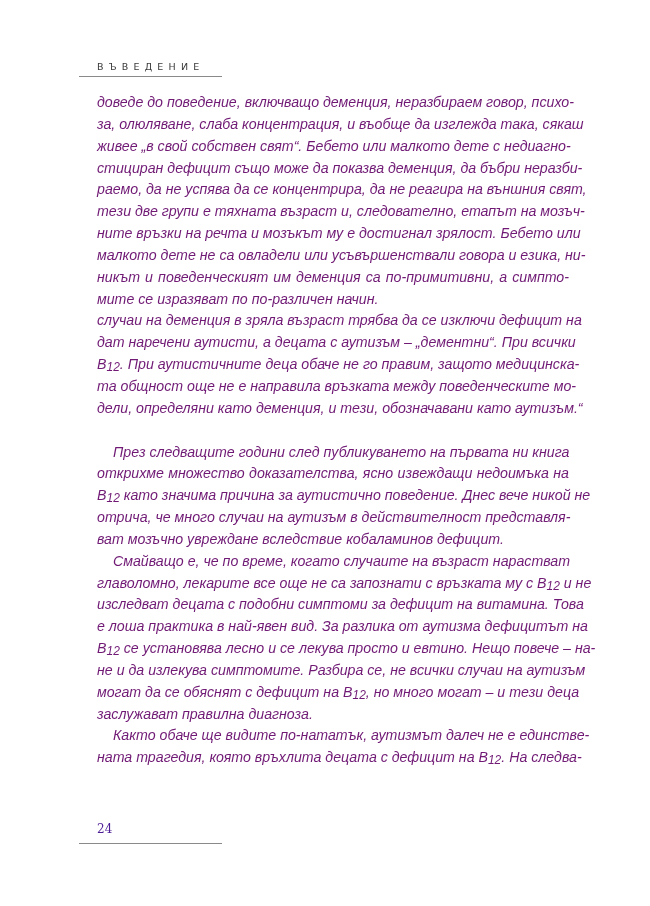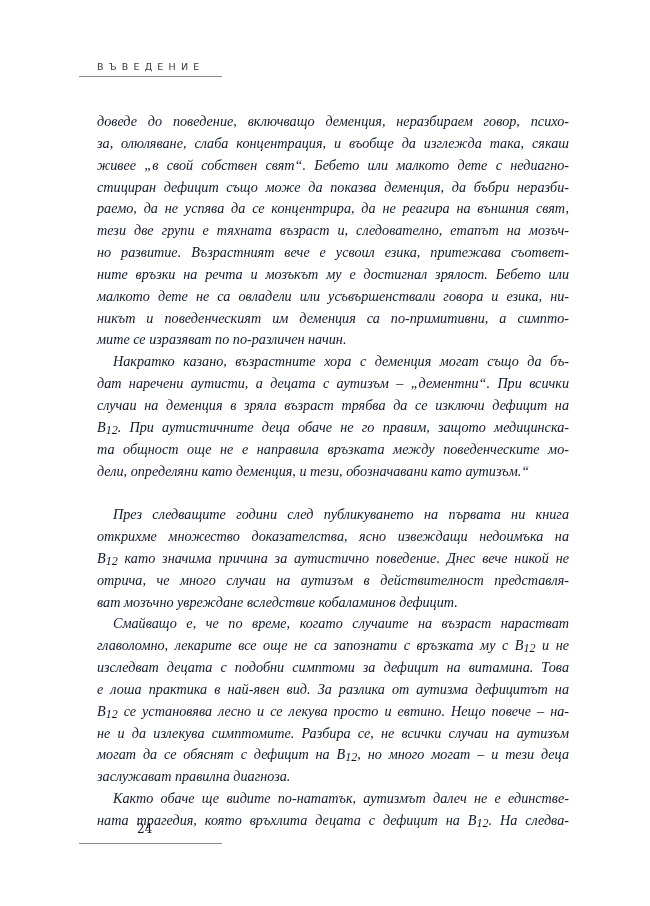--- a/index.html
+++ b/index.html
@@ -7,57 +7,55 @@
   .running-head {
     position: absolute; left: 97px; top: 61px;
     font-family: "DejaVu Sans", sans-serif; font-size: 9.5px;
     letter-spacing: 5.2px; color: #3a3a3a; text-align: center;
   }
   .rule { position: absolute; left: 79px; width: 143px; height: 1px; background: #8a8a8a; }
   .rule.top { top: 76px; }
   .rule.bottom { top: 843px; }
   .body-text {
     position: absolute; left: 97px; top: 92px; width: 472px;
-    font-family: Liberation Serif, serif; font-size: 14.2px; line-height: 21.85px;
-    color: #0f172a; font-style: italic; margin-top: 19px;
+    font-family: Liberation Sans, sans-serif; font-size: 14.2px; line-height: 21.85px;
+    color: #701a75; font-style: italic;
   }
   .line { display: block; white-space: nowrap; text-align: justify; text-align-last: justify; height: 21.85px; overflow: visible; }
   .line.last { text-align-last: left; }
   .line.indent { padding-left: 16px; }
   .gap { height: 21.85px; }
   sub { font-size: 12px; line-height: 0; vertical-align: -2px; }
   .page-number {
     position: absolute; left: 97px; top: 822px;
-    font-family: "DejaVu Serif", serif; font-size: 12px; color: #0f172a; margin-left: 40px;
+    font-family: "DejaVu Serif", serif; font-size: 12px; color: #4c1d95;
   }
 </style>
 </head>
 <body>
 
 <div class="running-head">ВЪВЕДЕНИЕ</div>
 <div class="rule top"></div>
 
 <div class="body-text" id="body">
     <div>
       <span class="line">доведе до поведение, включващо деменция, неразбираем говор, психо-</span>
       <span class="line">за, олюляване, слаба концентрация, и въобще да изглежда така, сякаш</span>
       <span class="line">живее „в свой собствен свят“. Бебето или малкото дете с недиагно-</span>
       <span class="line">стициран дефицит също може да показва деменция, да бъбри неразби-</span>
       <span class="line">раемо, да не успява да се концентрира, да не реагира на външния свят,</span>
       <span class="line">тези две групи е тяхната възраст и, следователно, етапът на мозъч-</span>
-      <span class="line">но развитие. Възрастният вече е усвоил езика, притежава съответ-</span>
       <span class="line">ните връзки на речта и мозъкът му е достигнал зрялост. Бебето или</span>
       <span class="line">малкото дете не са овладели или усъвършенствали говора и езика, ни-</span>
       <span class="line">никът и поведенческият им деменция са по-примитивни, а симпто-</span>
       <span class="line last">мите се изразяват по по-различен начин.</span>
     </div>
     <div>
-      <span class="line indent">Накратко казано, възрастните хора с деменция могат също да бъ-</span>
+      <span class="line">случаи на деменция в зряла възраст трябва да се изключи дефицит на</span>
       <span class="line">дат наречени аутисти, а децата с аутизъм – „дементни“. При всички</span>
-      <span class="line">случаи на деменция в зряла възраст трябва да се изключи дефицит на</span>
       <span class="line">B<sub>12</sub>. При аутистичните деца обаче не го правим, защото медицинска-</span>
       <span class="line">та общност още не е направила връзката между поведенческите мо-</span>
       <span class="line last">дели, определяни като деменция, и тези, обозначавани като аутизъм.“</span>
     </div>
     <div class="gap"></div>
     <div>
       <span class="line indent">През следващите години след публикуването на първата ни книга</span>
       <span class="line">открихме множество доказателства, ясно извеждащи недоимъка на</span>
       <span class="line">B<sub>12</sub> като значима причина за аутистично поведение. Днес вече никой не</span>
       <span class="line">отрича, че много случаи на аутизъм в действителност представля-</span>

